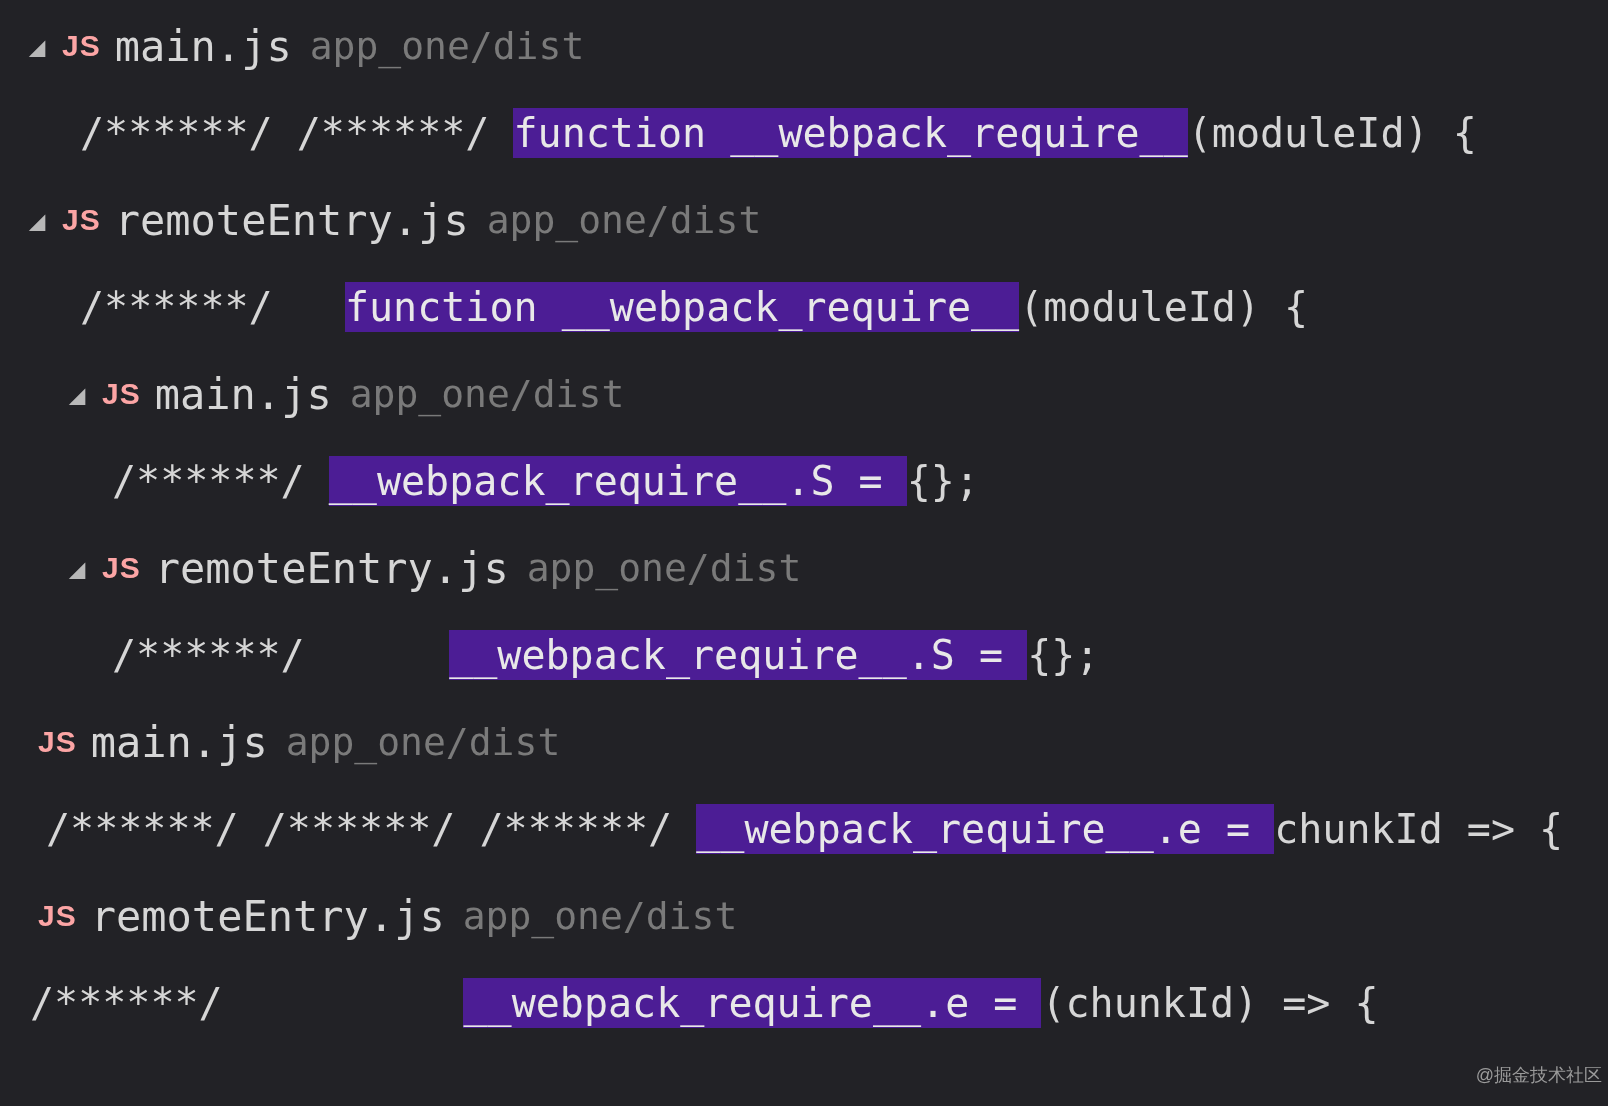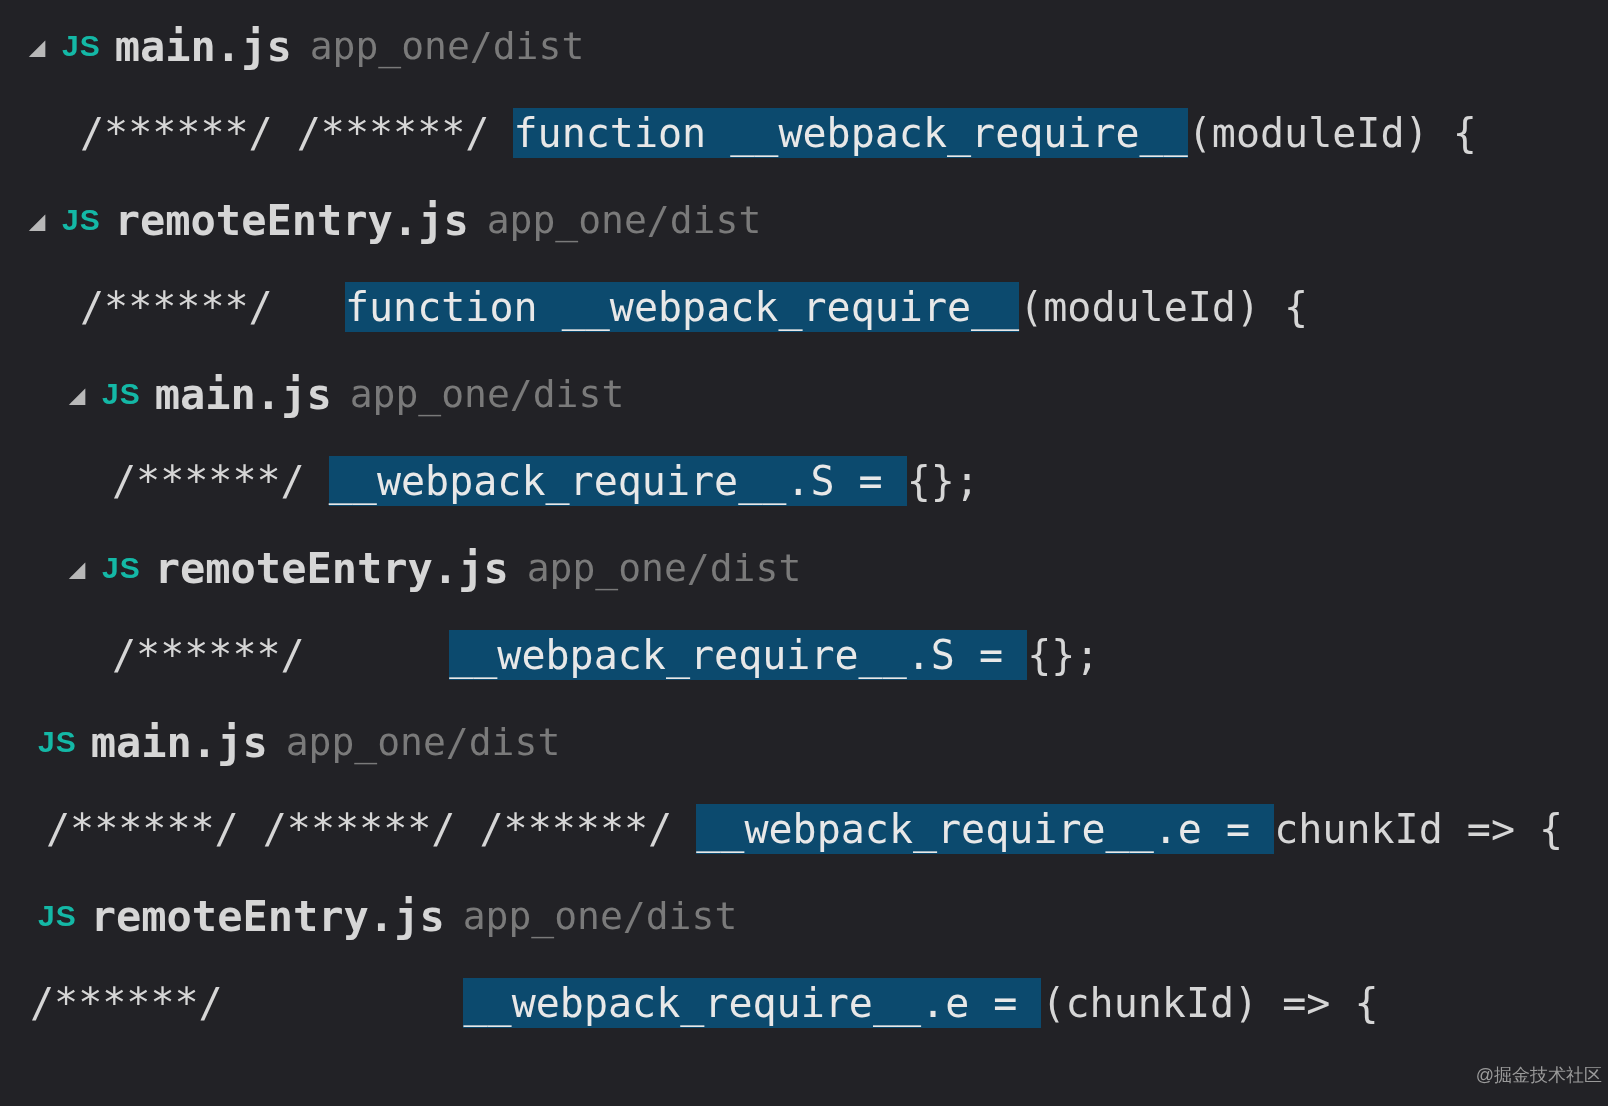--- a/index.html
+++ b/index.html
@@ -25,52 +25,52 @@
   .file-row.no-arrow { padding-left: 30px; }
   .tri {
     color: #b8b8b8;
     font-size: 28px;
     width: 34px;
     display: inline-flex;
     align-items: center;
     justify-content: center;
   }
   .js-badge {
-    color: #14b8a6;
+    color: #fca5a5;
     font-weight: 700;
     font-size: 30px;
     letter-spacing: 1px;
     margin: 0 14px 0 8px;
     font-family: "Helvetica Neue", Arial, sans-serif;
   }
   .filename {
     color: #d6d6d6;
     font-size: 42px;
-    font-weight: 700;
+    font-weight: 400;
     margin-right: 18px;
   }
   .filepath {
     color: #7a7a7a;
     font-size: 38px;
     font-weight: 400;
   }
   .code-row {
     display: flex;
     align-items: center;
     height: 90px;
     font-size: 40px;
     white-space: pre;
     color: #d6d6d6;
   }
   .code-row .leading { padding-left: 80px; }
   .code-row.indent .leading { padding-left: 112px; }
   .code-row.deep .leading { padding-left: 46px; }
   .code-row.remote2 .leading { padding-left: 30px; }
   .hl {
-    background: #0c4a6e;
+    background: #4c1d95;
     color: #e8e8e8;
     padding: 2px 0;
   }
   .watermark {
     position: absolute;
     right: 6px;
     bottom: 19px;
     font-size: 18px;
     color: #9a9a9a;
     font-family: "PingFang SC", "Microsoft YaHei", sans-serif;

